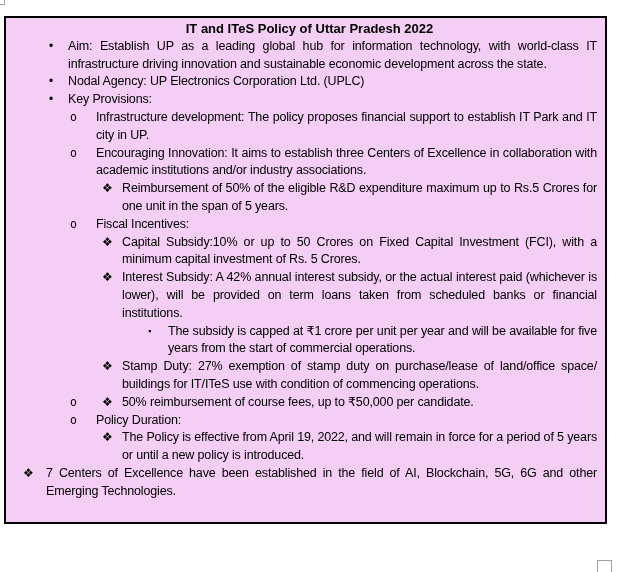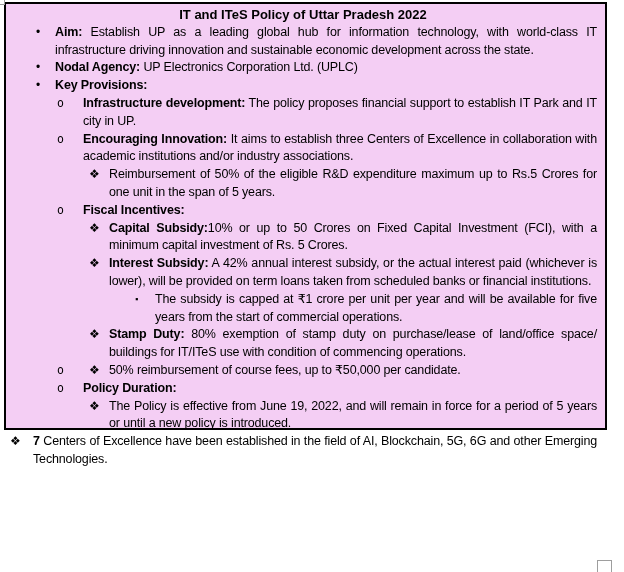--- a/index.html
+++ b/index.html
@@ -5,46 +5,46 @@
   html,body{margin:0;padding:0;background:#ffffff;}
   .page{
     position:relative;
     width:624px;height:572px;
     background:var(--page-bg,#ffffff);
     overflow:hidden;
     font-family:"Liberation Sans","DejaVu Sans",sans-serif;
     color:var(--text,#000000);
   }
   .doc-box{
-    position:absolute;left:4px;top:2px;
-    width:603px;height:428px;
+    position:absolute;left:4px;top:16px;
+    width:603px;height:508px;
     box-sizing:border-box;
     border:2px solid var(--box-border,#000000);
     background:var(--box-bg,#f4cef4);
-    padding:2px 8px 0 3px;
+    padding:2px 8px 0 16px;
   }
   .title{
     text-align:center;
     font-weight:bold;
     font-size:13px;
     line-height:17.8px;
   }
   .item{
     position:relative;
     font-size:12.5px;
     line-height:17.8px;
     letter-spacing:-0.15px;
     text-align:justify;
   }
   .item .bullet{
     position:absolute;
     top:0;
     line-height:17.8px;
   }
-  .seg.bold{font-weight:bold;}
+  .seg.bold{font-weight:normal;}
   
   .lv1{padding-left:46px;}  .lv1 .bullet{left:27px;}
   .lv2{padding-left:74px;}  .lv2 .bullet{left:48px;font-family:"DejaVu Sans Mono",monospace;font-size:11.5px;}
   .lv3{padding-left:100px;} .lv3 .bullet{left:80px;}
   .lv4{padding-left:146px;} .lv4 .bullet{left:126px;font-size:9px;}
   .lv0{padding-left:0;}
   .lvd{padding-left:24px;}  .lvd .bullet{left:1px;}
   .bullet.disc_bullet{font-size:12px;}
   .bullet.diamond_bullet{font-size:12px;}
   
@@ -70,23 +70,23 @@
         <div class="item lv1"><span class="bullet disc_bullet">•</span><span class="seg bold">Aim:</span><span class="seg"> Establish UP as a leading global hub for information technology, with world-class IT infrastructure driving innovation and sustainable economic development across the state.</span></div>
         <div class="item lv1"><span class="bullet disc_bullet">•</span><span class="seg bold">Nodal Agency:</span><span class="seg"> UP Electronics Corporation Ltd. (UPLC)</span></div>
         <div class="item lv1"><span class="bullet disc_bullet">•</span><span class="seg bold">Key Provisions:</span></div>
         <div class="item lv2"><span class="bullet circle_bullet">o</span><span class="seg bold">Infrastructure development:</span><span class="seg"> The policy proposes financial support to establish IT Park and IT city in UP.</span></div>
         <div class="item lv2"><span class="bullet circle_bullet">o</span><span class="seg bold">Encouraging Innovation:</span><span class="seg"> It aims to establish three Centers of Excellence in collaboration with academic institutions and/or industry associations.</span></div>
         <div class="item lv3"><span class="bullet diamond_bullet">❖</span><span class="seg">Reimbursement of 50% of the eligible R&amp;D expenditure maximum up to Rs.5 Crores for one unit in the span of 5 years.</span></div>
         <div class="item lv2"><span class="bullet circle_bullet">o</span><span class="seg bold">Fiscal Incentives:</span></div>
         <div class="item lv3"><span class="bullet diamond_bullet">❖</span><span class="seg bold">Capital Subsidy:</span><span class="seg">10% or up to 50 Crores on Fixed Capital Investment (FCI), with a minimum capital investment of Rs. 5 Crores.</span></div>
         <div class="item lv3"><span class="bullet diamond_bullet">❖</span><span class="seg bold">Interest Subsidy:</span><span class="seg"> A 42% annual interest subsidy, or the actual interest paid (whichever is lower), will be provided on term loans taken from scheduled banks or financial institutions.</span></div>
         <div class="item lv4"><span class="bullet square_bullet">▪</span><span class="seg">The subsidy is capped at ₹1 crore per unit per year and will be available for five years from the start of commercial operations.</span></div>
-        <div class="item lv3"><span class="bullet diamond_bullet">❖</span><span class="seg bold">Stamp Duty:</span><span class="seg"> 80% exemption of stamp duty on purchase/lease of land/office space/ buildings for IT/ITeS use with condition of commencing operations.</span></div>
+        <div class="item lv3"><span class="bullet diamond_bullet">❖</span><span class="seg bold">Stamp Duty:</span><span class="seg"> 27% exemption of stamp duty on purchase/lease of land/office space/ buildings for IT/ITeS use with condition of commencing operations.</span></div>
         <div class="item lv2"><span class="bullet circle_bullet">o</span></div>
         <div class="item lv3"><span class="bullet diamond_bullet">❖</span><span class="seg">50% reimbursement of course fees, up to ₹50,000 per candidate.</span></div>
         <div class="item lv2"><span class="bullet circle_bullet">o</span><span class="seg bold">Policy Duration:</span></div>
-        <div class="item lv3"><span class="bullet diamond_bullet">❖</span><span class="seg">The Policy is effective from June 19, 2022, and will remain in force for a period of 5 years or until a new policy is introduced.</span></div>
+        <div class="item lv3"><span class="bullet diamond_bullet">❖</span><span class="seg">The Policy is effective from April 19, 2022, and will remain in force for a period of 5 years or until a new policy is introduced.</span></div>
         <div class="item lvd"><span class="bullet diamond_bullet">❖</span><span class="seg bold">7</span><span class="seg"> Centers of Excellence have been established in the field of AI, Blockchain, 5G, 6G and other Emerging Technologies.</span></div>
       </div>
   </div>
 
   <div class="handle handle-br" style="--handle-border: #9e9e9e;"></div>
 </div>
 
 </body></html>

